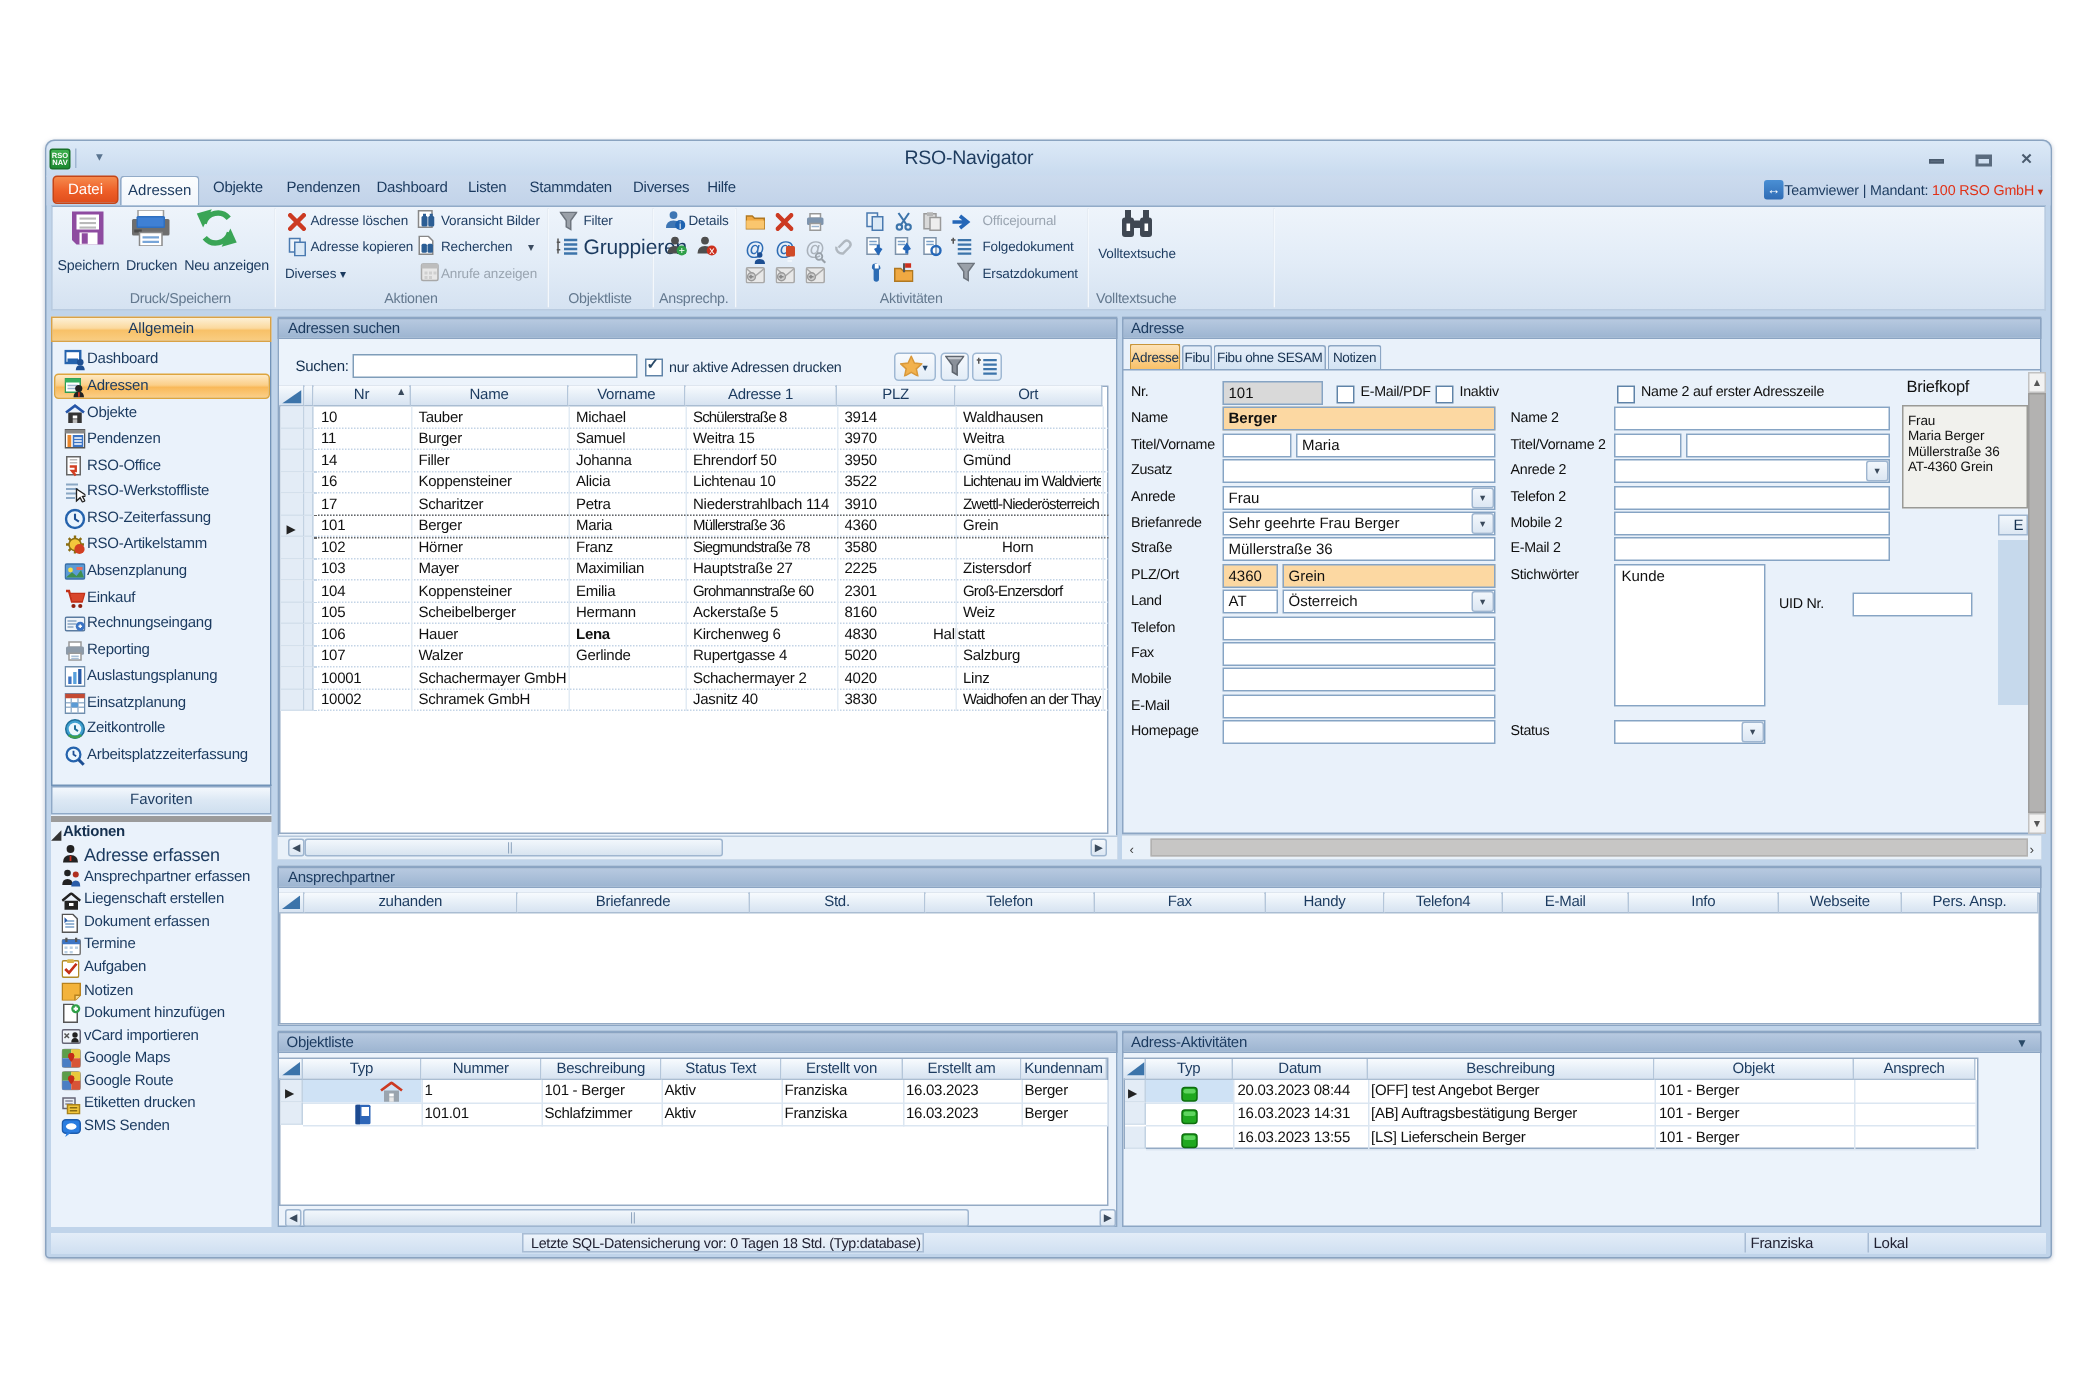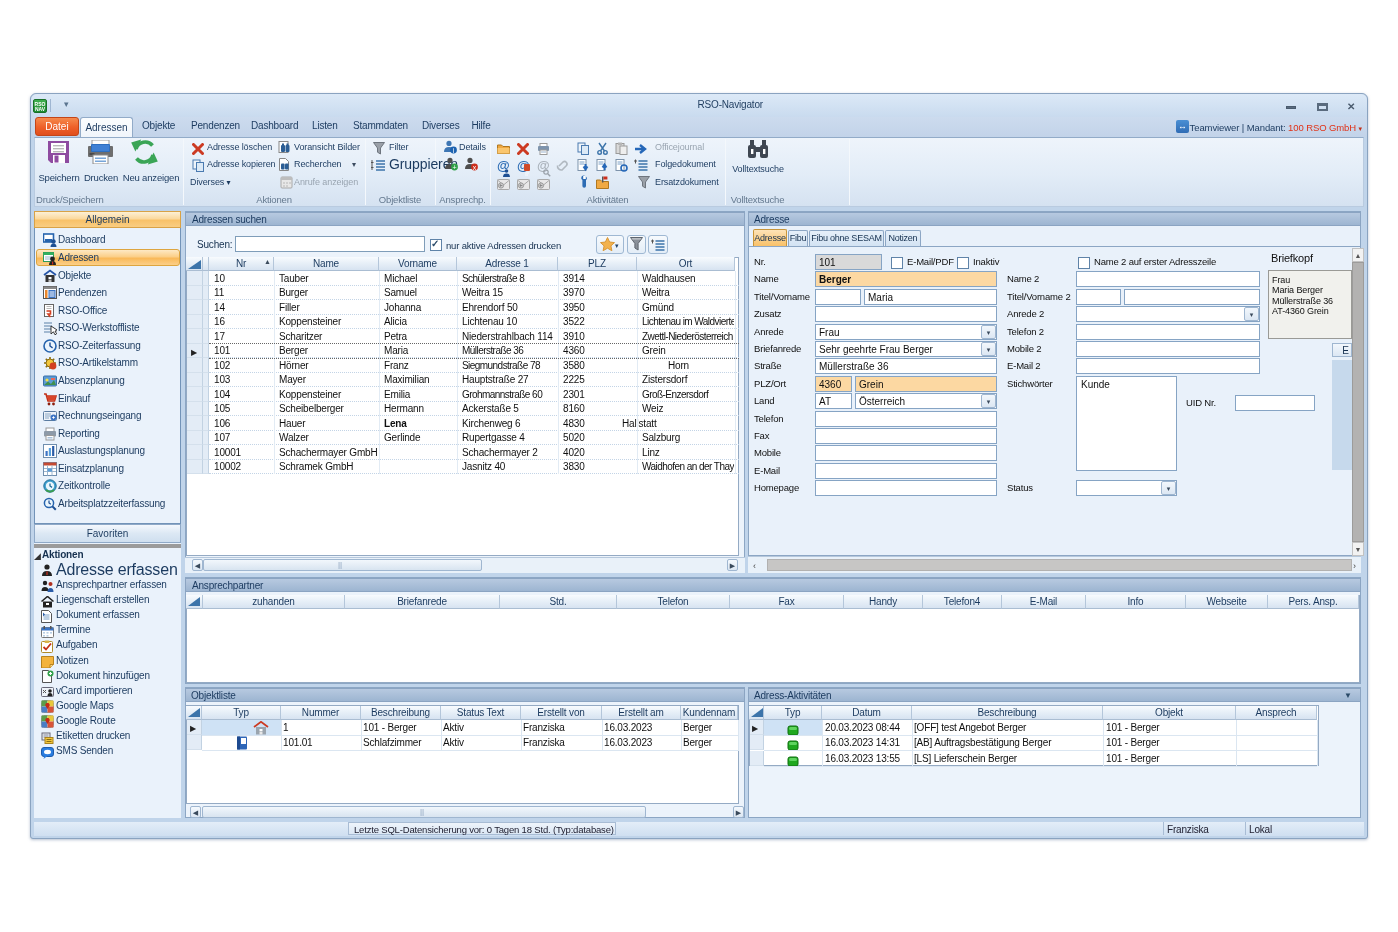--- a/index.html
+++ b/index.html
@@ -7,21 +7,21 @@
 .hdr{position:absolute;box-sizing:border-box;background:linear-gradient(#b7c9e0,#9db5d1);border:1px solid #8ba4c2;color:#1b3a5f;font-size:10px;letter-spacing:-0.18px;line-height:13px;padding-left:6px;white-space:nowrap;}
 .gh{position:absolute;box-sizing:border-box;background:linear-gradient(#f8fbfe,#e8f0f8 45%,#d7e3f1);border-right:1px solid #b4c6da;border-bottom:1px solid #aabdd2;color:#1b3a5f;font-size:10px;letter-spacing:-0.18px;text-align:center;line-height:12px;overflow:hidden;white-space:nowrap;}
 .btn3{position:absolute;box-sizing:border-box;border:1px solid #9fb8d3;border-radius:3px;background:linear-gradient(#f7fafd,#e3edf7);}
 </style></head><body>
 
 <div class="a" style="left:30px;top:93px;width:1338px;height:746px;background:#c0d4ea;border:1px solid #8aa3c0;border-radius:6px 6px 3px 3px;box-shadow:0 1px 3px rgba(120,140,170,.55);"></div>
 <div class="a" style="left:31px;top:94px;width:1336px;height:24px;background:linear-gradient(#dcE9f7,#c8daee);border-radius:6px 6px 0 0;"></div>
 <div class="a" style="left:33px;top:99px;width:14px;height:14px;background:linear-gradient(#3eaf4e,#1d8a31);border:1px solid #187028;border-radius:2px;color:#fff;font-size:5px;line-height:5px;text-align:center;padding-top:2px;font-weight:bold;">RSO<br>NAV</div>
 <div class="a" style="left:50px;top:99px;width:1px;height:13px;background:#9fb6d2;"></div>
 <div class="t" style="left:64px;top:98px;font-size:9px;color:#5a748f;">▾</div>
-<div class="t" style="left:603px;top:99px;width:160px;text-align:right;font-size:10px;color:#1e3c5f;">RSO-Navigator</div>
+<div class="t" style="left:603px;top:99px;width:160px;text-align:left;font-size:13px;color:#1e3c5f;">RSO-Navigator</div>
 <div class="a" style="left:1286px;top:106px;width:10px;height:3px;background:#5a6b7e;border:1px solid #4a5b6e;"></div>
 <div class="a" style="left:1317px;top:103px;width:11px;height:8px;border:2px solid #5a6b7e;border-top:3px solid #5a6b7e;"></div>
 <div class="t" style="left:1344px;top:101px;width:14px;text-align:center;font-size:10px;color:#4a5b6e;font-weight:bold;">✕</div>
 <div class="a" style="left:31px;top:117px;width:1336px;height:20px;background:linear-gradient(#ccdbee,#c2d3e9);"></div>
 <div class="a" style="left:35px;top:117px;width:44px;height:19px;background:linear-gradient(#f58a4d,#ee5f28 55%,#e04e1c);border:1px solid #c44517;border-radius:3px;color:#fff;font-size:10px;text-align:center;line-height:18px;">Datei</div>
 <div class="a" style="left:80px;top:117px;width:53px;height:20px;background:linear-gradient(#fbfdfe,#f0f5fb);border:1px solid #92abc8;border-bottom:none;border-radius:3px 3px 0 0;color:#1b3a5f;font-size:10px;text-align:center;line-height:19px;">Adressen</div>
 <div class="t" style="left:142px;top:120px;width:32px;text-align:center;">Objekte</div>
 <div class="t" style="left:191px;top:120px;width:43px;text-align:center;">Pendenzen</div>
 <div class="t" style="left:251px;top:120px;width:43px;text-align:center;">Dashboard</div>
 <div class="t" style="left:312px;top:120px;width:24px;text-align:center;">Listen</div>
@@ -30,21 +30,21 @@
 <div class="t" style="left:471px;top:120px;width:20px;text-align:center;">Hilfe</div>
 <div class="a" style="left:1176px;top:120px;width:13px;height:13px;background:linear-gradient(#4a8fd4,#2f6cb5);border-radius:2px;color:#fff;font-size:9px;text-align:center;line-height:12px;">↔</div>
 <div class="t" style="right:36px;top:122px;font-size:9.5px;letter-spacing:-0.1px;">Teamviewer | Mandant: <span style="color:#e03218;">100 RSO GmbH</span> <span style="color:#c23018;font-size:7px;">▾</span></div>
 <div class="a" style="left:34px;top:137px;width:1330px;height:70px;background:linear-gradient(#eef4fb,#e2ecf7 55%,#d5e2f1);border:1px solid #b9cbe0;border-top:1px solid #92abc8;"></div>
 <div class="a" style="left:183px;top:139px;width:1px;height:66px;background:#c3cfdf;border-right:1px solid #f4f8fc;"></div>
 <div class="a" style="left:365px;top:139px;width:1px;height:66px;background:#c3cfdf;border-right:1px solid #f4f8fc;"></div>
 <div class="a" style="left:435px;top:139px;width:1px;height:66px;background:#c3cfdf;border-right:1px solid #f4f8fc;"></div>
 <div class="a" style="left:490px;top:139px;width:1px;height:66px;background:#c3cfdf;border-right:1px solid #f4f8fc;"></div>
 <div class="a" style="left:725px;top:139px;width:1px;height:66px;background:#c3cfdf;border-right:1px solid #f4f8fc;"></div>
 <div class="a" style="left:849px;top:139px;width:1px;height:66px;background:#c3cfdf;border-right:1px solid #f4f8fc;"></div>
-<div class="t" style="left:36px;top:194px;width:146px;text-align:left;font-size:9.5px;color:#64798f;">Druck/Speichern</div>
+<div class="t" style="left:36px;top:194px;width:118px;text-align:right;font-size:9.5px;color:#64798f;">Druck/Speichern</div>
 <div class="t" style="left:185px;top:194px;width:178px;text-align:center;font-size:9.5px;color:#64798f;">Aktionen</div>
 <div class="t" style="left:367px;top:194px;width:66px;text-align:center;font-size:9.5px;color:#64798f;">Objektliste</div>
 <div class="t" style="left:437px;top:194px;width:51px;text-align:center;font-size:9.5px;color:#64798f;">Ansprechp.</div>
 <div class="t" style="left:492px;top:194px;width:231px;text-align:center;font-size:9.5px;color:#64798f;">Aktivitäten</div>
 <div class="t" style="left:727px;top:194px;width:61px;text-align:center;font-size:9.5px;color:#64798f;">Volltextsuche</div>
 <div class="a" style="left:46px;top:140px;width:26px;height:24px;"><svg width="26" height="24" viewBox="0 0 26 24">
 <path d="M2 1 h21 v22 h-18 l-3 -3 z" fill="#8e4ba0"></path>
 <rect x="5" y="3" width="15" height="10" fill="#fff"></rect>
 <rect x="7" y="5" width="11" height="1.4" fill="#b9b9b9"></rect>
       <rect x="7" y="8" width="11" height="1.4" fill="#b9b9b9"></rect>
@@ -383,21 +383,21 @@
 <div class="t" style="left:58px;top:498.0px;font-size:10px;">Arbeitsplatzzeiterfassung</div>
 <div class="a" style="left:34px;top:524px;width:147px;height:19px;background:linear-gradient(#f4f8fd,#dce8f4 50%,#cfdfef);border:1px solid #8fa9c7;color:#1b3a5f;font-size:10px;text-align:center;line-height:17px;">Favoriten</div>
 <div class="a" style="left:34px;top:544px;width:147px;height:4px;background:#9b9b9b;"></div>
 <div class="t" style="left:34px;top:550px;font-size:9px;color:#333;">◢</div>
 <div class="t" style="left:42px;top:549px;font-weight:bold;font-size:10px;color:#15304f;">Aktionen</div>
 <div class="a" style="left:41px;top:563.4px;width:13px;height:13px;"><svg width="12" height="13" viewBox="0 0 12 13">
       <circle cx="6" cy="3" r="2.6" fill="#222"></circle>
       <path d="M1 12 q0 -5 5 -5 q5 0 5 5 z" fill="#222"></path>
       <rect x="5.4" y="7.5" width="1.2" height="3.5" fill="#cc2f1d"></rect>
     </svg></div>
-<div class="t" style="left:56px;top:563.9px;font-size:16px;">Adresse erfassen</div>
+<div class="t" style="left:56px;top:563.9px;font-size:12px;">Adresse erfassen</div>
 <div class="a" style="left:41px;top:578.5px;width:13px;height:13px;"><svg width="13" height="13" viewBox="0 0 13 13">
       <circle cx="4" cy="3" r="2.2" fill="#222"></circle>
       <path d="M0.5 11 q0 -4 3.5 -4 q3.5 0 3.5 4 z" fill="#222"></path>
       <circle cx="9.5" cy="4" r="2" fill="#b03020"></circle>
       <path d="M6.5 12 q0 -4 3 -4 q3 0 3 4 z" fill="#2a5ca8"></path>
     </svg></div>
 <div class="t" style="left:56px;top:579.0px;font-size:10px;">Ansprechpartner erfassen</div>
 <div class="a" style="left:41px;top:593.6px;width:13px;height:13px;"><svg width="13" height="12" viewBox="0 0 13 12">
       <path d="M0.5 5.5 L6.5 0.5 L12.5 5.5" fill="none" stroke="#222" stroke-width="1.6"></path>
       <path d="M2 5.5 h9 v6 h-9 z" fill="#222"></path>

